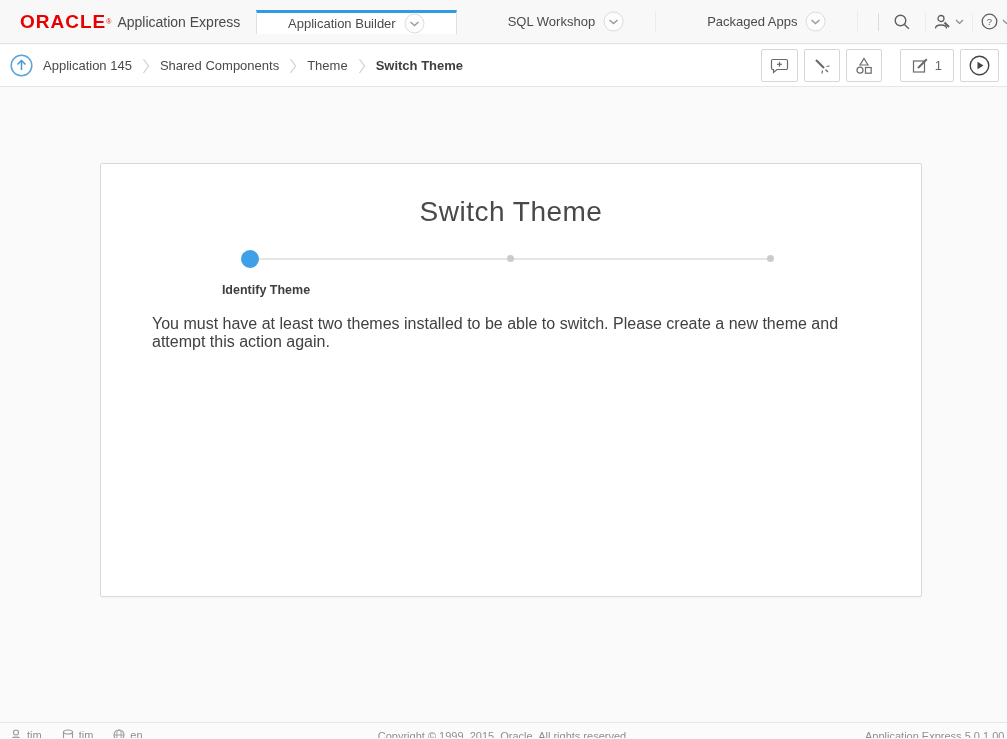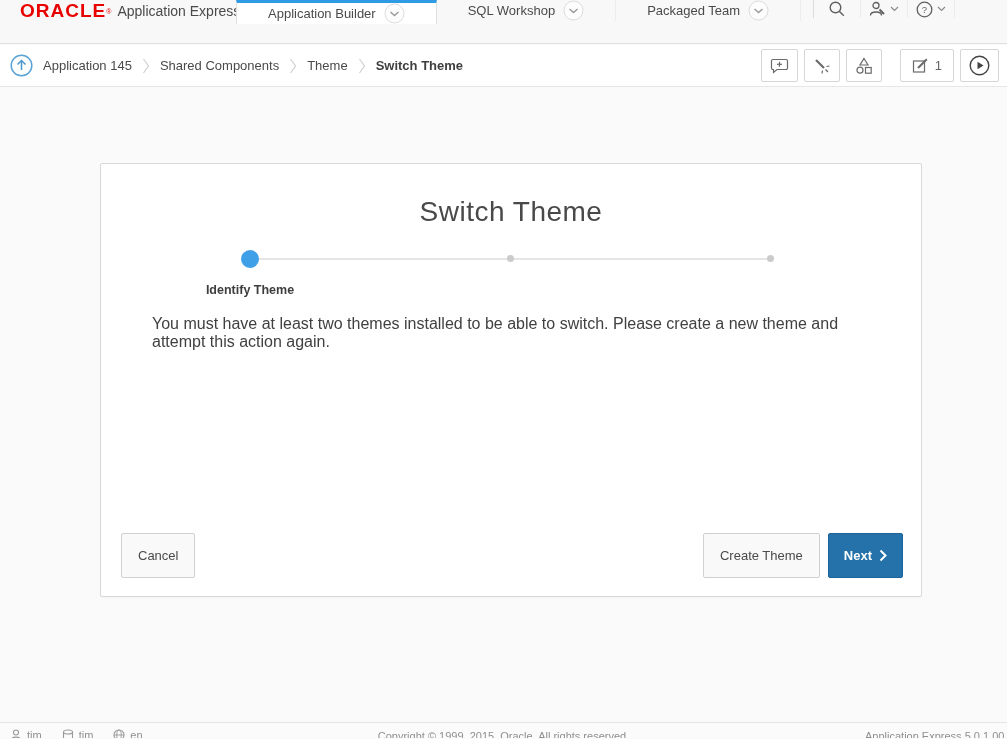--- a/index.html
+++ b/index.html
@@ -8,21 +8,21 @@
     position:relative;
     font-family:"Liberation Sans", sans-serif;
     background:#fafafa;
     color:#4a4a4a;
   }
 
   
   .topbar {
     position:absolute; top:0; left:0; width:1007px; height:44px;
     background:#f8f8f8; border-bottom:1px solid #e0e0e0;
-    display:flex; align-items:flex-start;
+    display:flex; align-items:center;gap:20px;
   }
   .logo-area { display:flex; align-items:center; padding-left:20px; width:236px; flex:none; }
   .logo-oracle { color:#e80000; font-weight:bold; font-size:19px; letter-spacing:1px; }
   .logo-reg { color:#e80000; font-size:7px; vertical-align:top; }
   .logo-product { color:#4a4a4a; font-size:14px; margin-left:6px; white-space:nowrap; }
 
   .tab {
     display:flex; align-items:center; gap:8px; padding:0 31px;
     font-size:13px; color:#4a4a4a; cursor:pointer; white-space:nowrap;
     border-right:1px solid #ececec; position:relative;
@@ -73,21 +73,21 @@
   .track { position:absolute; left:149px; right:150px; top:86px; height:18px; }
   .track-line { position:absolute; top:8px; left:0; right:0; height:2px; background:#e5e5e5; }
   .dot-active {
     position:absolute; left:-9px; top:0; width:18px; height:18px;
     border-radius:50%; background:#3fa0e8;
   }
   .dot-small { position:absolute; top:5px; width:7px; height:7px; border-radius:50%; background:#cbcbcb; }
   .dot-mid { left:calc(50% - 3.5px); }
   .dot-end { right:-3px; }
   .step-label {
-    position:absolute; top:33px; left:0; transform:translateX(-50%);
+    position:absolute; top:33px; left:16px; transform:translateX(-50%);
     font-size:12.5px; font-weight:bold; color:#3e3e3e; white-space:nowrap;
   }
   .wizard-message { position:absolute; left:51px; right:30px; top:151px; font-size:16px; color:#414141; }
 
   .card-buttons { position:absolute; left:20px; right:18px; bottom:18px; display:flex; align-items:center; }
   .btn {
     height:45px; border-radius:2px; font-size:13px; cursor:pointer;
     font-family:"Liberation Sans", sans-serif; display:flex; align-items:center; justify-content:center;
   }
   .btn-secondary { background:#f9f9f9; border:1px solid #d0d0d0; color:#4a4a4a; padding:0 16px; }
@@ -127,21 +127,21 @@
     </svg>
   </div>
   <div class="tab">
     <span>SQL Workshop</span>
     <svg class="chev-circle" viewBox="0 0 21 21" width="21" height="21">
       <circle cx="10.5" cy="10.5" r="9.5" fill="#fdfdfd" stroke="#dcdcdc" stroke-width="1"></circle>
       <polyline points="6.5,9 10.5,12.5 14.5,9" fill="none" stroke="#9a9a9a" stroke-width="1.4"></polyline>
     </svg>
   </div>
   <div class="tab">
-    <span>Packaged Team</span>
+    <span>Packaged Apps</span>
     <svg class="chev-circle" viewBox="0 0 21 21" width="21" height="21">
       <circle cx="10.5" cy="10.5" r="9.5" fill="#fdfdfd" stroke="#dcdcdc" stroke-width="1"></circle>
       <polyline points="6.5,9 10.5,12.5 14.5,9" fill="none" stroke="#9a9a9a" stroke-width="1.4"></polyline>
     </svg>
   </div>
 
   <div class="top-icons">
     <div class="top-icon-cell">
       <svg width="18" height="18" viewBox="0 0 18 18">
         <circle cx="7.5" cy="7.5" r="5.3" fill="none" stroke="#5f5f5f" stroke-width="1.4"></circle>
@@ -247,32 +247,20 @@
   <div class="track">
     <div class="track-line"></div>
     <div class="dot-active"></div>
     <div class="dot-small dot-mid"></div>
     <div class="dot-small dot-end"></div>
     <div class="step-label">Identify Theme</div>
   </div>
 
   <div class="wizard-message">You must have at least two themes installed to be able to switch. Please create a new theme and attempt this action again.</div>
 
-  <div class="card-buttons">
-    <button class="btn btn-secondary">Cancel</button>
-    <div class="btn-group-right">
-      <button class="btn btn-secondary">Create Theme</button>
-      <button class="btn btn-hot">
-        <span>Next</span>
-        <svg width="8" height="13" viewBox="0 0 8 13">
-          <polyline points="1.5,1.5 6.5,6.5 1.5,11.5" fill="none" stroke="#fff" stroke-width="2"></polyline>
-        </svg>
-      </button>
-    </div>
-  </div>
 </div>
 
 <div class="footer">
   <div class="footer-inner">
     <div class="footer-left">
       <span class="footer-item">
         <svg width="12" height="12" viewBox="0 0 12 12">
           <circle cx="6" cy="3.5" r="2.5" fill="none" stroke="#999" stroke-width="1.1"></circle>
           <path d="M1,11 C2,7.2 10,7.2 11,11" fill="none" stroke="#999" stroke-width="1.1"></path>
         </svg>

